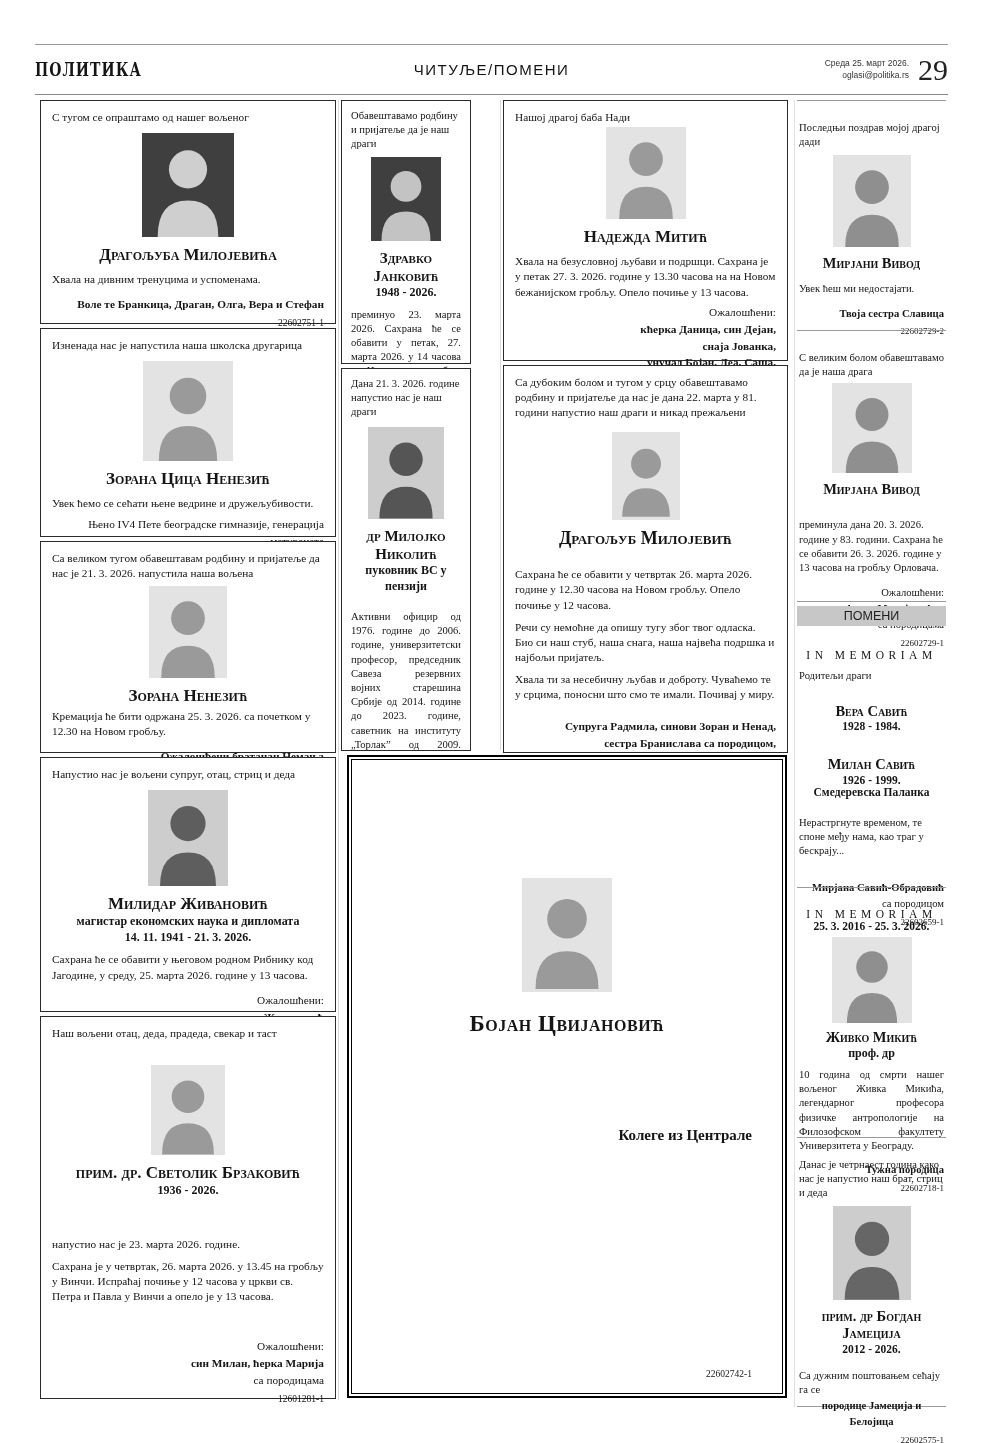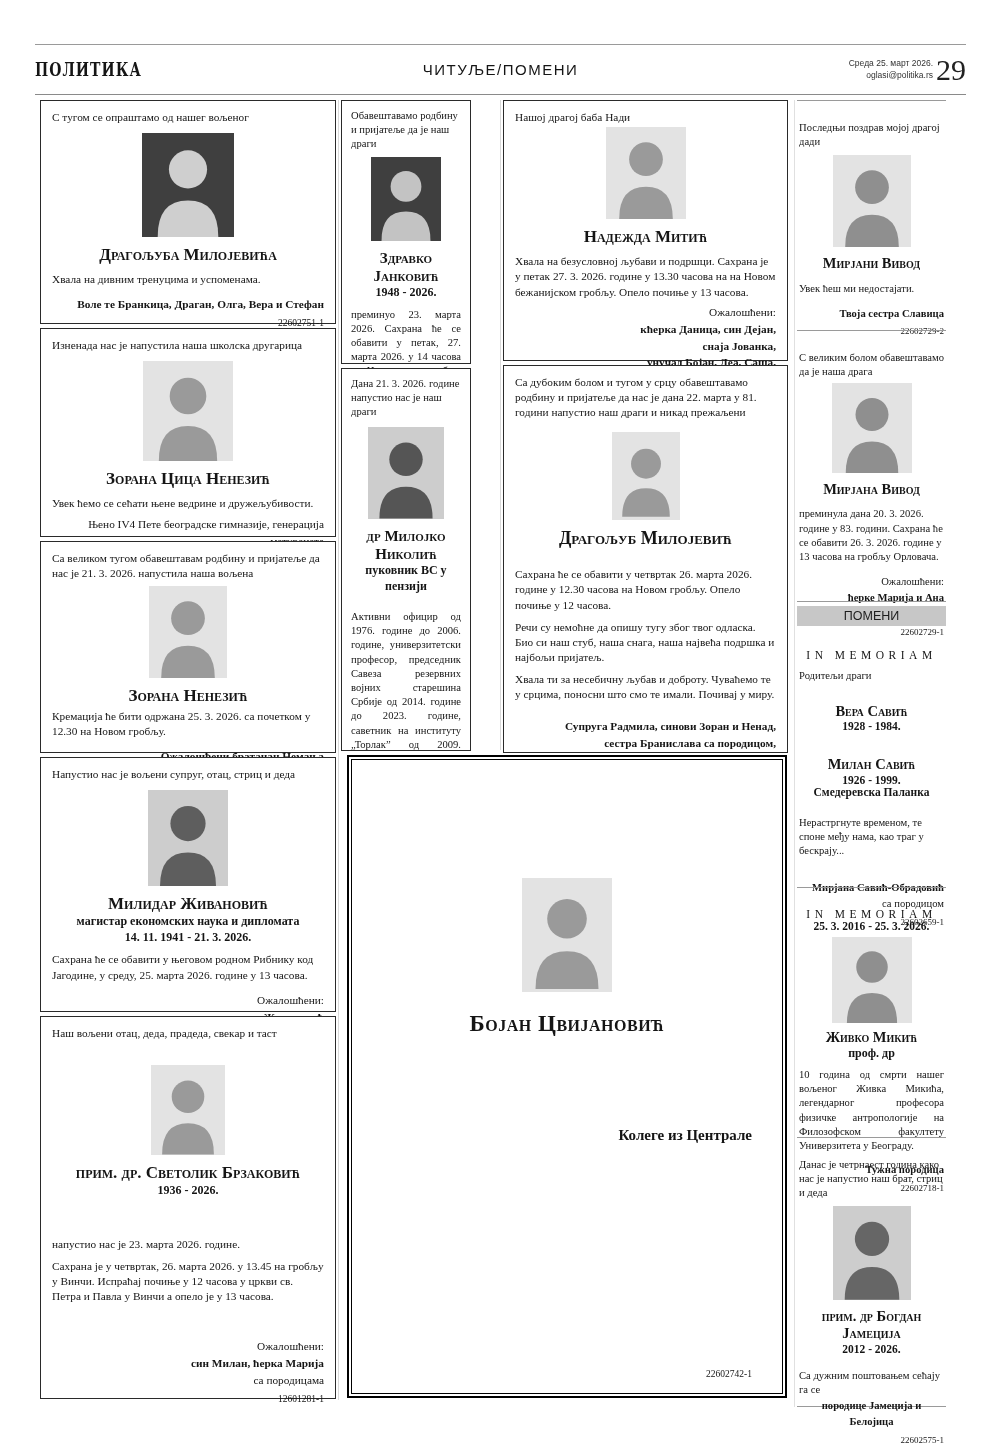--- a/index.html
+++ b/index.html
@@ -1,28 +1,28 @@
 <!DOCTYPE html>
 <html lang="sr"><head>
 <meta charset="utf-8">
 <style>
   * { margin:0; padding:0; box-sizing:border-box; }
   html,body { width:981px; height:1443px; background:#fff; }
   body { font-family:"Liberation Serif", serif; color:#151515; position:relative; }
 
   
-  #hdr { position:absolute; left:35px; right:15px; top:44px; height:51px;
+  #hdr { position:absolute; left:35px; right:33px; top:44px; height:51px;
          border-top:1px solid #9a9a9a; border-bottom:1px solid #8a8a8a;
          display:flex; align-items:center; }
   .brand { font-family:"DejaVu Serif", serif; font-weight:bold; font-size:14px;
            letter-spacing:1px; transform:scaleY(1.3); transform-origin:left center; }
   .hdr-title { position:absolute; left:0; right:0; text-align:center;
                font-family:"Liberation Sans", sans-serif; font-size:15px;
                letter-spacing:1.5px; font-weight:500; }
-  .hdr-right { margin-left:auto; display:flex; align-items:center; gap:3px; z-index:1; }
+  .hdr-right { margin-left:auto; display:flex; align-items:center; gap:9px; z-index:1; }
   .hdr-meta { text-align:right; font-family:"Liberation Sans", sans-serif;
               font-size:8.5px; color:#333; line-height:1.35; }
   .hdr-page { font-size:30px; color:#222; }
 
   
   .col { position:absolute; display:flex; flex-direction:column; gap:4px; }
   .vline { position:absolute; width:1px; background:#d9d9d9; }
 
   
   .card { border:1px solid #2a2a2a; background:#fff; padding:9px 11px;
@@ -300,21 +300,21 @@
 
   <div class="rsec" style="height:271px">
     <div class="intro">С великим болом обавештавамо да је наша драга</div>
     <div class="photo" style="width:80px;height:90px;margin-top:4px">
       <svg viewBox="0 0 100 120">
           <circle cx="50" cy="42" r="22" fill="#8f8f8f"></circle>
           <path d="M15 120 Q15 78 50 78 Q85 78 85 120 Z" fill="#8f8f8f"></path>
         </svg>
     </div>
     <div class="name xs">Мирјана Вивод</div>
-    <div class="bodyt" style="margin-top:9px">преминула дана 20. 3. 2026. године у 83. години. Сахрана ће се обавити 26. 3. 2026. године у 13 часова на гробљу Орловача.</div>
+    <div class="bodyt" style="margin-top:20px">преминула дана 20. 3. 2026. године у 83. години. Сахрана ће се обавити 26. 3. 2026. године у 13 часова на гробљу Орловача.</div>
     <div class="sig" style="margin-top:10px">
       <div>Ожалошћени:</div>
       <div class="b">ћерке Марија и Ана</div>
       <div>са породицама</div>
     </div>
     <div class="adid">22602729-1</div>
   </div>
 
   <div class="pomeni">
     <div class="bar">ПОМЕНИ</div>

